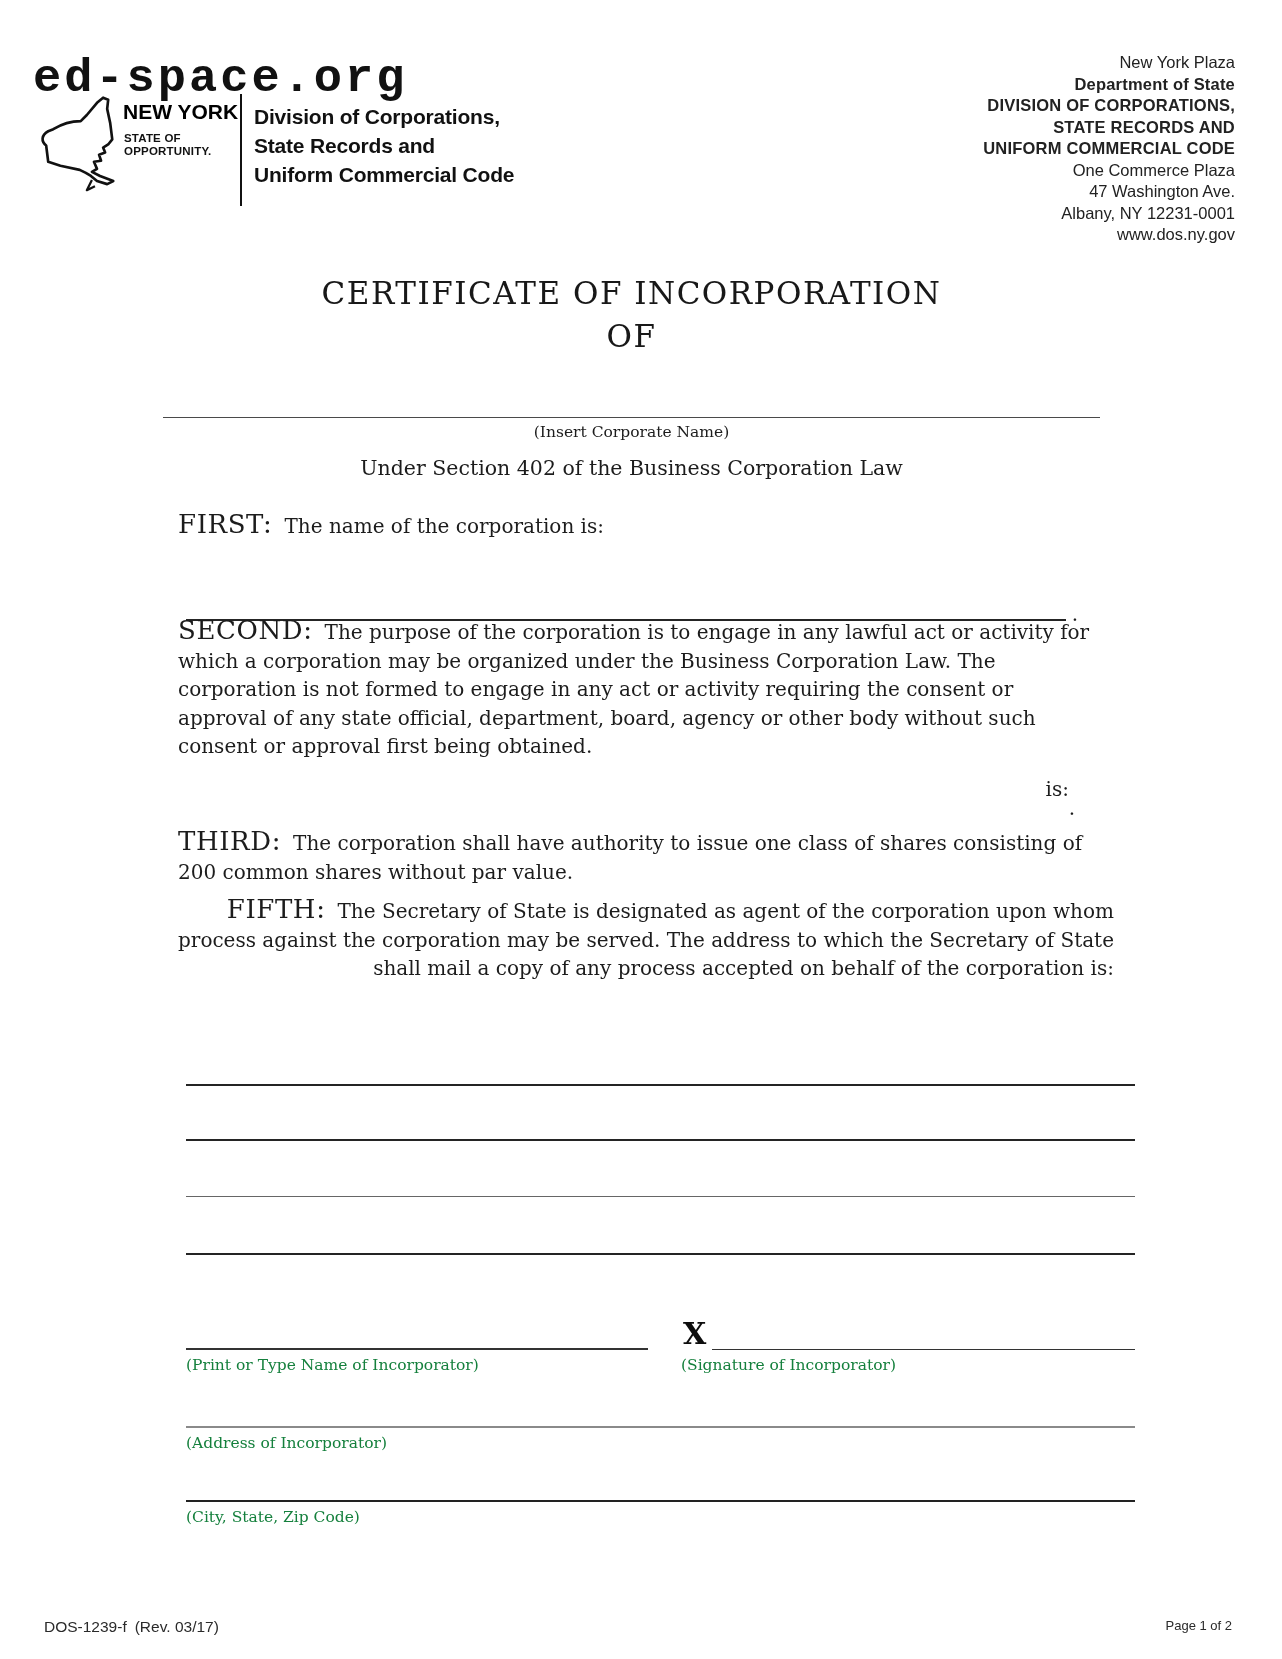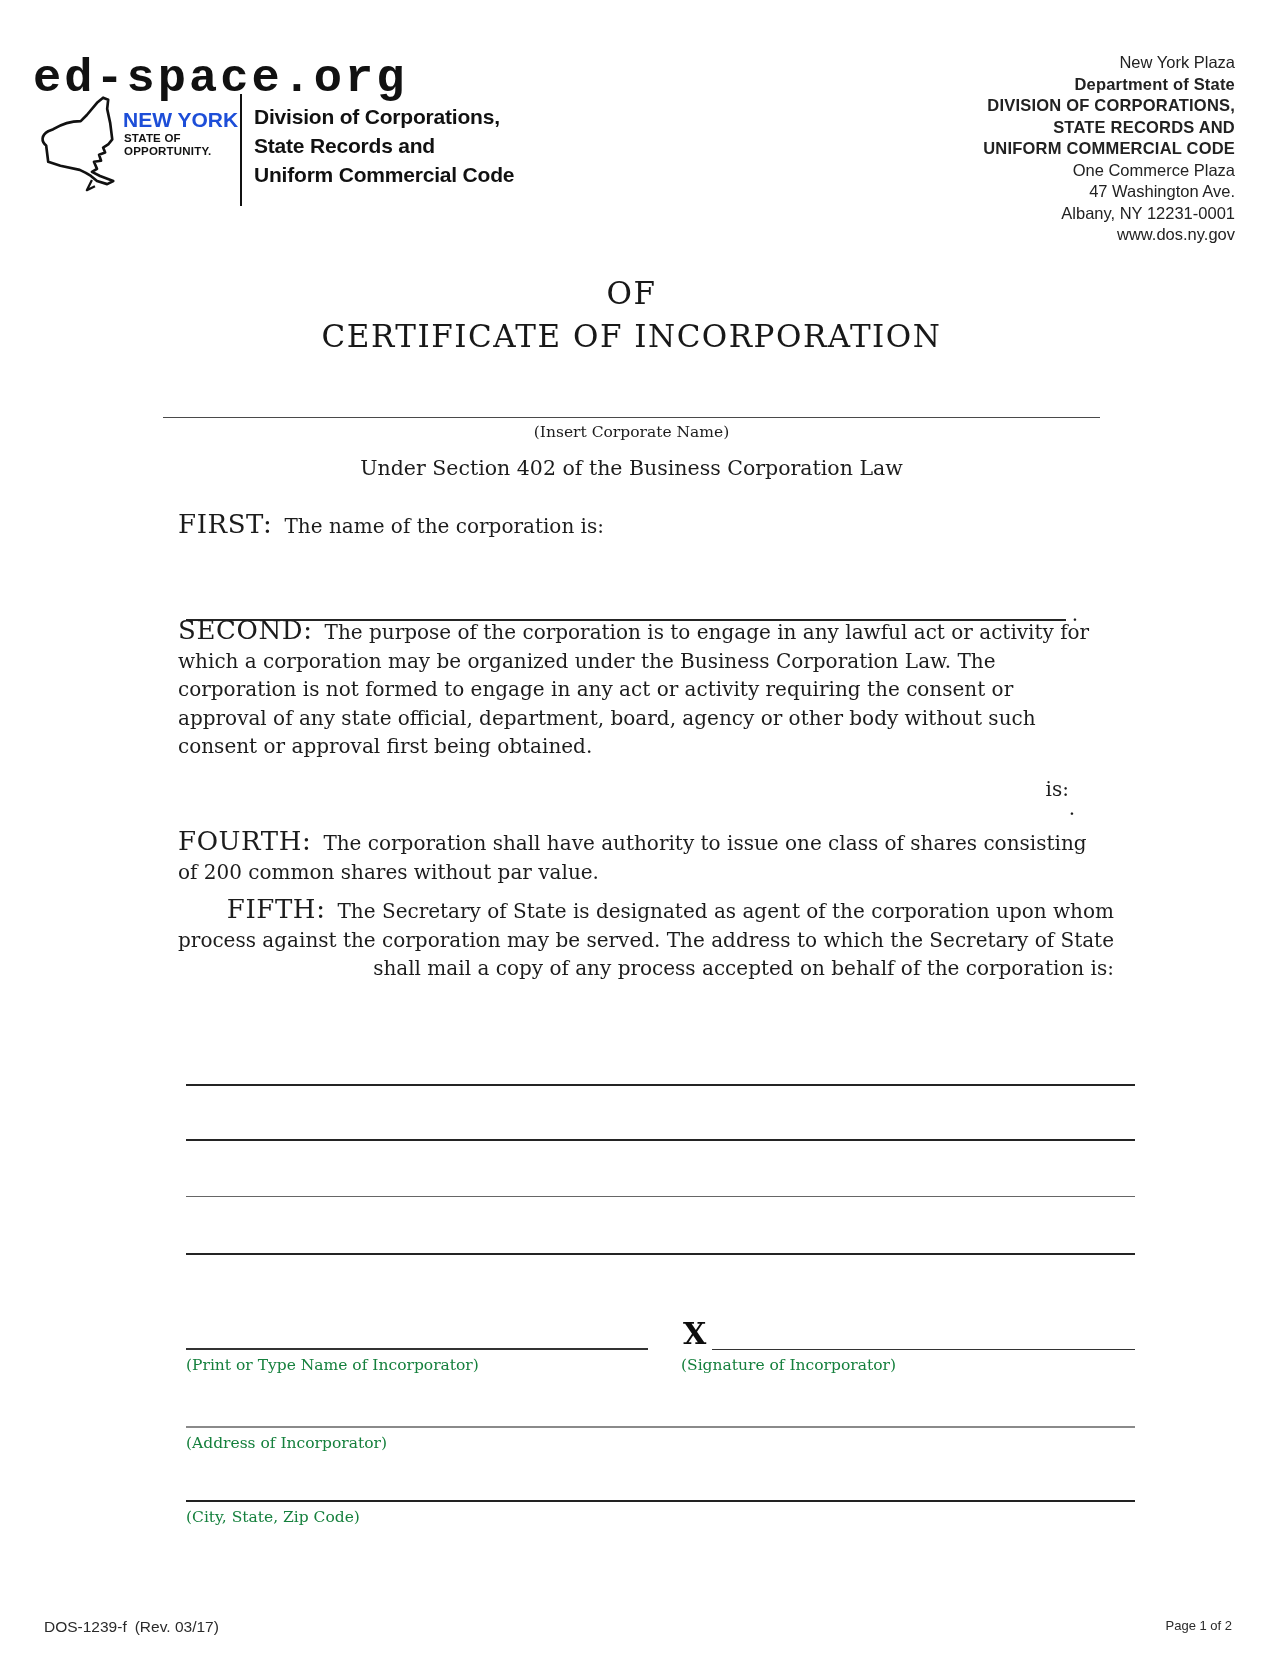--- a/index.html
+++ b/index.html
@@ -15,23 +15,23 @@
   }
   
   .watermark {
     position:absolute; left:33px; top:36px;
     font-family:"Liberation Mono", monospace;
     font-size:47px; font-weight:bold; letter-spacing:3px;
     color:#111; white-space:nowrap;
   }
   .state-svg { position:absolute; left:36px; top:74px; }
   .brand-top {
-    position:absolute; left:123px; top:92px;
+    position:absolute; left:123px; top:84px;
     font-family:"Liberation Sans", sans-serif;
-    font-weight:bold; font-size:21px; letter-spacing:0px; color:#1d4ed8;
+    font-weight:bold; font-size:21px; letter-spacing:0px; color:#000000;
   }
   .brand-sub1, .brand-sub2 {
     position:absolute; left:124px;
     font-family:"Liberation Sans", sans-serif;
     font-weight:bold; font-size:11.5px; color:#111; letter-spacing:0.2px;
   }
   .brand-sub1 { top:116px; }
   .brand-sub2 { top:129px; }
   .logo-divider {
     position:absolute; left:240px; top:78px;
@@ -126,22 +126,22 @@
     <div class="b">DIVISION OF CORPORATIONS,</div>
     <div class="b">STATE RECORDS AND</div>
     <div class="b">UNIFORM COMMERCIAL CODE</div>
     <div>One Commerce Plaza</div>
     <div>47 Washington Ave.</div>
     <div>Albany, NY 12231-0001</div>
     <div>www.dos.ny.gov</div>
   </div>
 
   <div class="doc-title">
+    <div>CERTIFICATE OF INCORPORATION</div>
     <div>OF</div>
-    <div>CERTIFICATE OF INCORPORATION</div>
   </div>
 
   <div class="name-line"></div>
   <div class="name-caption">(Insert Corporate Name)</div>
 
   <div class="subtitle">Under Section 402 of the Business Corporation Law</div>
 
   <div class="article" style="top:495px;">
     <span class="art-label">FIRST:</span><span>The name of the corporation is:</span>
   </div>
@@ -154,21 +154,21 @@
     <span class="art-label">SECOND:</span><span>The purpose of the corporation is to engage in any lawful act or activity for which a corporation may be organized under the Business Corporation Law. The corporation is not formed to engage in any act or activity requiring the consent or approval of any state official, department, board, agency or other body without such consent or approval first being obtained.</span>
   </div>
 
   <div class="is-row">
     <span class="is-prefix">is:</span>
     <span class="is-line"></span>
     <span class="fill-period">.</span>
   </div>
 
   <div class="article" style="top:812px;">
-    <span class="art-label">FOURTH:</span><span>The corporation shall have authority to issue one class of shares consisting of 200 common shares without par value.</span>
+    <span class="art-label">THIRD:</span><span>The corporation shall have authority to issue one class of shares consisting of 200 common shares without par value.</span>
   </div>
 
   <div class="article" style="top:880px; width:936px;text-align:right;">
     <span class="art-label">FIFTH:</span><span>The Secretary of State is designated as agent of the corporation upon whom process against the corporation may be served. The address to which the Secretary of State shall mail a copy of any process accepted on behalf of the corporation is:</span>
   </div>
 
   <div class="addr-line" style="top:1040px; height:30px;"></div>
   <div class="addr-line" style="top:1095px; height:30px;"></div>
   <div class="addr-line" style="top:1151px; height:30px; border-bottom-width:1.5px; border-bottom-color:#666;"></div>
   <div class="addr-line" style="top:1209px; height:30px; border-bottom-width:2.5px;"></div>

